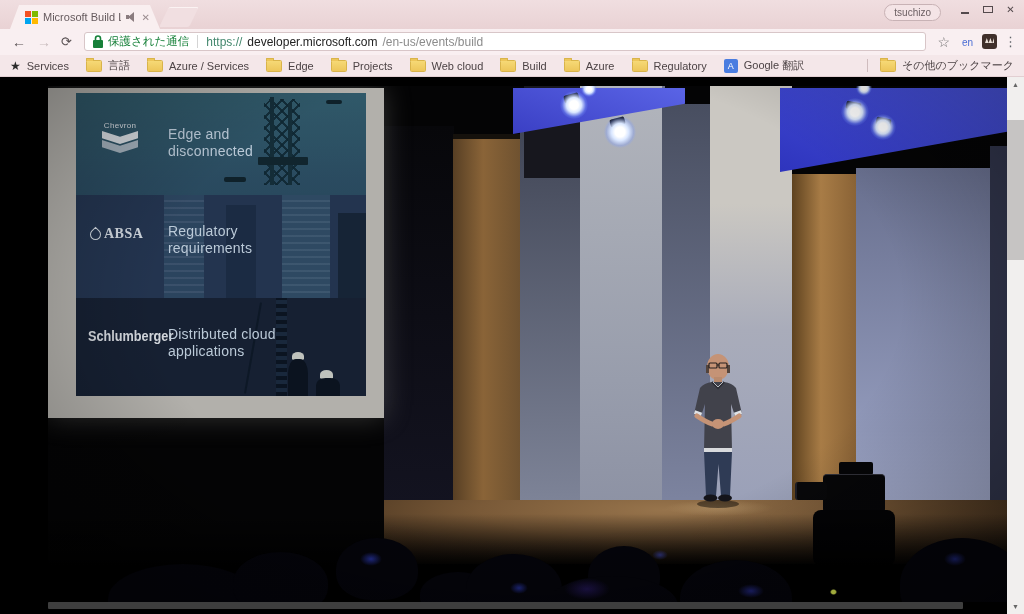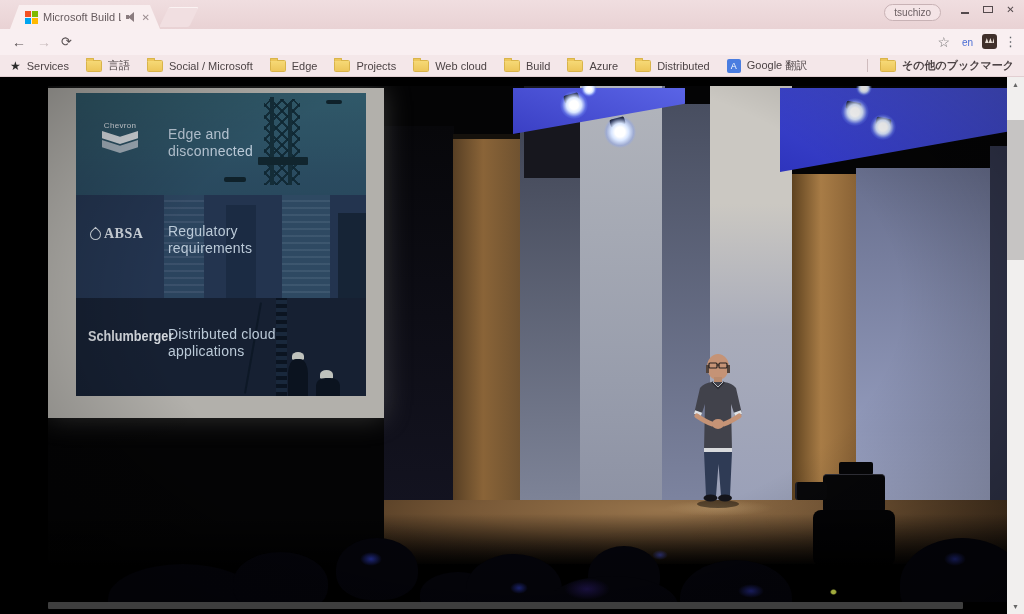--- a/index.html
+++ b/index.html
@@ -53,21 +53,21 @@
              border-bottom:1px solid #e2cfd2;display:flex;align-items:center;gap:17px;
              padding:0 10px;box-sizing:border-box;font-size:11px;color:#4c4345;}
   .bm{display:flex;align-items:center;gap:6px;white-space:nowrap;}
   .bstar{font-size:12px;color:#2b2b2b;line-height:10px;}
   .folder{width:14px;height:10px;background:linear-gradient(#f6d976,#edc65a);
           border:1px solid #d9b44a;border-radius:1.5px;position:relative;flex:none;margin-top:1px;}
   .folder::before{content:"";position:absolute;top:-3px;left:-1px;width:6px;height:2px;
           background:#edc65a;border:1px solid #d9b44a;border-bottom:none;border-radius:1px 1px 0 0;}
   .gt-icon{width:14px;height:14px;background:#4a7de0;border-radius:2px;color:#fff;font-size:9px;
            display:flex;align-items:center;justify-content:center;flex:none;}
-  .bm-right{margin-left:auto;display:flex;align-items:center;gap:12px;font-weight:bold;}
+  .bm-right{margin-left:auto;display:flex;align-items:center;gap:12px;}
   .bm-sep{width:1px;height:13px;background:#cfbcbe;}
 
   
   .content{position:absolute;top:77px;left:0;width:1024px;height:537px;background:#000;}
   .vscroll{position:absolute;right:0;top:0;width:17px;height:537px;background:#f1efee;}
   .arr{position:absolute;left:0;width:17px;text-align:center;font-size:7px;color:#666;}
   .arr-up{top:4px}.arr-down{bottom:4px}
   .thumb{position:absolute;left:0;top:43px;width:17px;height:140px;background:#c6c4c3;}
   .hbar{position:absolute;left:48px;top:525px;width:915px;height:7px;background:#3e3e3e;border-radius:1px;}
 
@@ -193,38 +193,49 @@
           <span class="maxbox"></span>
         </div>
       <div class="winbtn">✕</div>
     </div>
   </div>
 
   <div class="toolbar">
     <span class="navicon nav-back">←</span>
     <span class="navicon nav-fwd">→</span>
     <span class="navicon nav-reload">⟳</span>
+    <div class="urlbar">
+      <svg width="10" height="13" viewBox="0 0 10 13">
+        <rect x="0" y="5" width="10" height="8" rx="1" fill="#168039"></rect>
+        <path d="M2.5 5 V3.5 A2.5 2.5 0 0 1 7.5 3.5 V5" fill="none" stroke="#168039" stroke-width="1.6"></path>
+      </svg>
+      <span class="secure">保護された通信</span>
+      <span class="urlsep"></span>
+      <span class="scheme">https://</span>
+        <span class="host">developer.microsoft.com</span>
+        <span class="path">/en-us/events/build</span>
+    </div>
     <span class="ic-star">☆</span>
     <span class="ext-en">en</span>
     <span class="ext-dark"></span>
     <span class="ic-menu">⋮</span>
   </div>
 
   <div class="bookmarks">
     <div class="bm">
       <span class="bstar">★</span>
       <span>Services</span>
     </div>
     <div class="bm">
       <span class="folder"></span>
       <span>言語</span>
     </div>
     <div class="bm">
       <span class="folder"></span>
-      <span>Social / Microsoft</span>
+      <span>Azure / Services</span>
     </div>
     <div class="bm">
       <span class="folder"></span>
       <span>Edge</span>
     </div>
     <div class="bm">
       <span class="folder"></span>
       <span>Projects</span>
     </div>
     <div class="bm">
@@ -234,21 +245,21 @@
     <div class="bm">
       <span class="folder"></span>
       <span>Build</span>
     </div>
     <div class="bm">
       <span class="folder"></span>
       <span>Azure</span>
     </div>
     <div class="bm">
       <span class="folder"></span>
-      <span>Distributed</span>
+      <span>Regulatory</span>
     </div>
     <div class="bm">
       <span class="gt-icon">A</span>
       <span>Google 翻訳</span>
     </div>
     <div class="bm-right">
       <span class="bm-sep"></span>
       <div class="bm">
         <span class="folder"></span>
         <span>その他のブックマーク</span>

